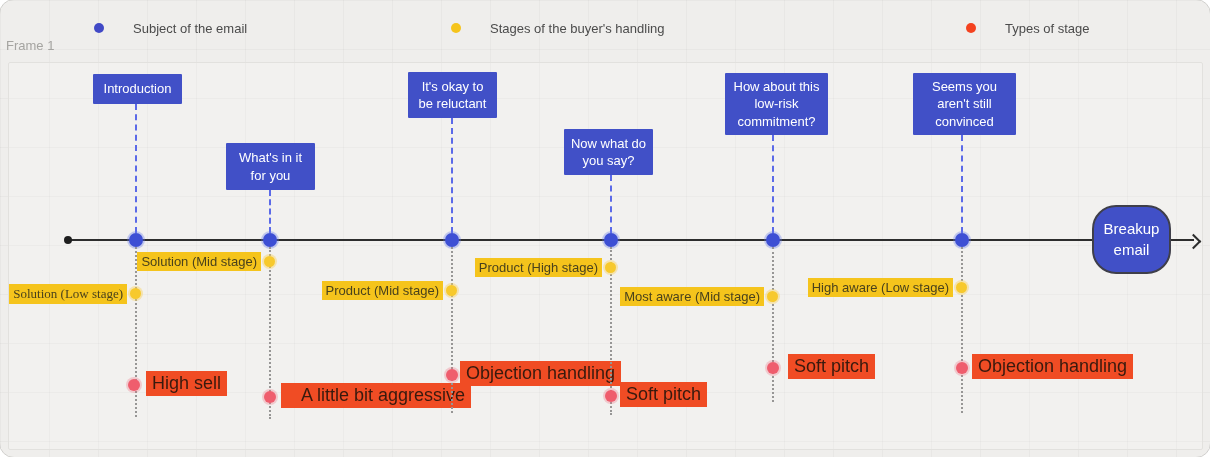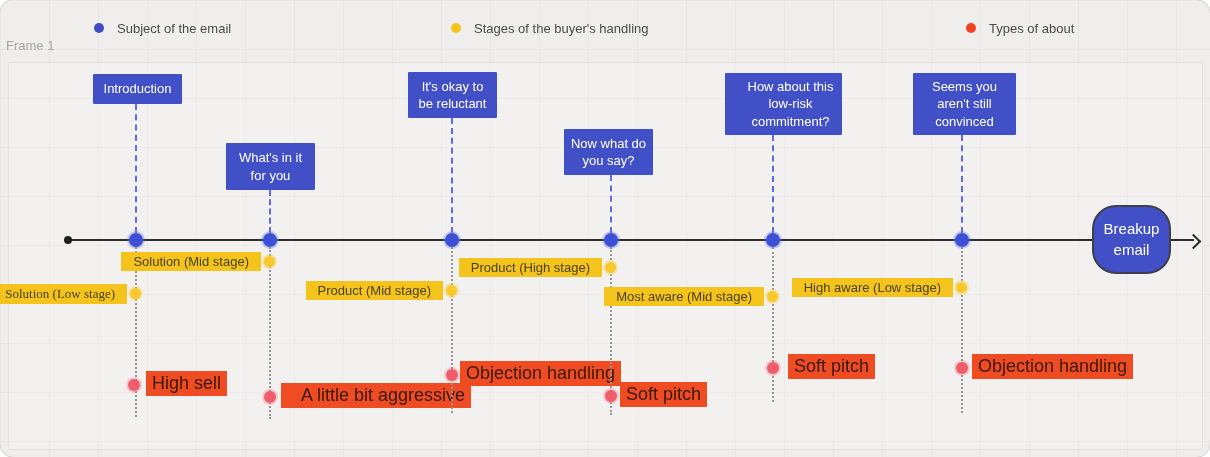--- a/index.html
+++ b/index.html
@@ -7,42 +7,42 @@
     position:relative;width:1210px;height:457px;overflow:hidden;
     background-color:#efeeec;border-radius:14px;outline:1px solid #cfcecb;
     background-image:
       linear-gradient(to right, rgba(0,0,0,0.030) 1px, transparent 1px),
       linear-gradient(to bottom, rgba(0,0,0,0.030) 1px, transparent 1px);
     background-size:49px 49px;
   }
   .frame-rect{position:absolute;left:8px;top:62px;width:1193px;height:386px;
     border:1px solid #e2e1de;border-radius:2px;background:rgba(255,255,255,0.18);}
   .frame-label{position:absolute;left:6px;top:38px;font-size:13px;color:#a5a4a1;}
-  .legend-item{position:absolute;top:20px;display:flex;align-items:center;gap:13px;height:16px;}
+  .legend-item{position:absolute;top:20px;display:flex;align-items:center;gap:29px;height:16px;}
   .legend-dot{width:10px;height:10px;border-radius:50%;flex:0 0 auto;}
   .legend-dot.blue{background:#4149c6;}
   .legend-dot.yellow{background:#f5c41c;}
   .legend-dot.red{background:#f4421f;}
   .legend-label{font-size:13px;color:#4b4b4b;}
   .axis{position:absolute;left:68px;top:239px;width:1126px;border-top:2px solid #2d2d2d;}
   .axis-start-dot{position:absolute;left:64px;top:236px;width:8px;height:8px;border-radius:50%;background:#1e1e1e;}
   .axis-arrowhead{position:absolute;left:1188px;top:235.5px;width:9px;height:9px;
     border-top:2px solid #2d2d2d;border-right:2px solid #2d2d2d;transform:rotate(45deg);}
   .subject-box{position:absolute;background:#4150c7;color:#ffffff;display:flex;
     align-items:center;justify-content:center;text-align:center;font-size:13px;
     line-height:1.32;border-radius:1px;}
   .subject-box span{white-space:pre-line;}
   .dash-blue{position:absolute;width:0;border-left:2px dashed #5b6ae8;}
   .dot-gray{position:absolute;width:0;border-left:2px dotted #979695;}
   .node{position:absolute;width:14px;height:14px;border-radius:50%;background:#3d4fd4;
     box-shadow:0 0 0 2px rgba(100,120,235,0.35);}
   .stage-dot{position:absolute;width:11px;height:11px;border-radius:50%;background:#f7c92d;
     box-shadow:0 0 0 2px rgba(248,210,95,0.45);}
   .stage-label{position:absolute;background:#f5c41c;color:#4a421c;font-size:13px;
-    padding:2px 12px;white-space:nowrap;}
+    padding:2px 4px;white-space:nowrap;}
   .offer-dot{position:absolute;width:12px;height:12px;border-radius:50%;background:#ef5d6d;
     box-shadow:0 0 0 2px rgba(240,110,125,0.30);}
   .offer-label{position:absolute;background:#f04c24;color:#391a0e;font-size:18px;
     padding:2px 6px;white-space:nowrap;}
   .breakup-box{position:absolute;left:1092px;top:205px;width:75px;height:65px;
     background:#4150c7;border:2px solid #3f3f4a;border-radius:24px;color:#ffffff;
     display:flex;align-items:center;justify-content:center;text-align:center;
     font-size:15px;line-height:1.35;}
   .breakup-box span{white-space:pre-line;}
 </style>
@@ -54,21 +54,21 @@
   <div class="legend-item" style="left:94px;">
     <span class="legend-dot blue"></span>
     <span class="legend-label">Subject of the email</span>
   </div>
   <div class="legend-item" style="left:451px;">
     <span class="legend-dot yellow"></span>
     <span class="legend-label">Stages of the buyer's handling</span>
   </div>
   <div class="legend-item" style="left:966px;">
     <span class="legend-dot red"></span>
-    <span class="legend-label">Types of about</span>
+    <span class="legend-label">Types of stage</span>
   </div>
 
   <div class="frame-label">Frame 1</div>
   <div class="frame-rect"></div>
 
   <div class="axis"></div>
   <div class="axis-start-dot"></div>
   <div class="axis-arrowhead"></div>
 
   <div>
@@ -120,21 +120,21 @@
     <div class="dash-blue" style="left:610px;top:175px;height:58px;"></div>
     <div class="node" style="left:604px;top:233px;"></div>
     <div class="dot-gray" style="left:610px;top:247px;height:168px;"></div>
     <div class="stage-dot" style="left:605px;top:262px;"></div>
     <div class="stage-label" style="right:608px;top:258px;">Product (High stage)</div>
     <div class="offer-dot" style="left:605px;top:390px;"></div>
     <div class="offer-label" style="left:620px;top:382px;">Soft pitch</div>
   </div>
 
   <div>
-    <div class="subject-box" style="left:725px;top:73px;width:103px;height:62px;padding-left:14px;">
+    <div class="subject-box" style="left:725px;top:73px;width:103px;height:62px;">
       <span>How about this
 low-risk
 commitment?</span>
     </div>
     <div class="dash-blue" style="left:772px;top:135px;height:98px;"></div>
     <div class="node" style="left:766px;top:233px;"></div>
     <div class="dot-gray" style="left:772px;top:247px;height:155px;"></div>
     <div class="stage-dot" style="left:767px;top:291px;"></div>
     <div class="stage-label" style="right:446px;top:287px;">Most aware (Mid stage)</div>
     <div class="offer-dot" style="left:767px;top:362px;"></div>

